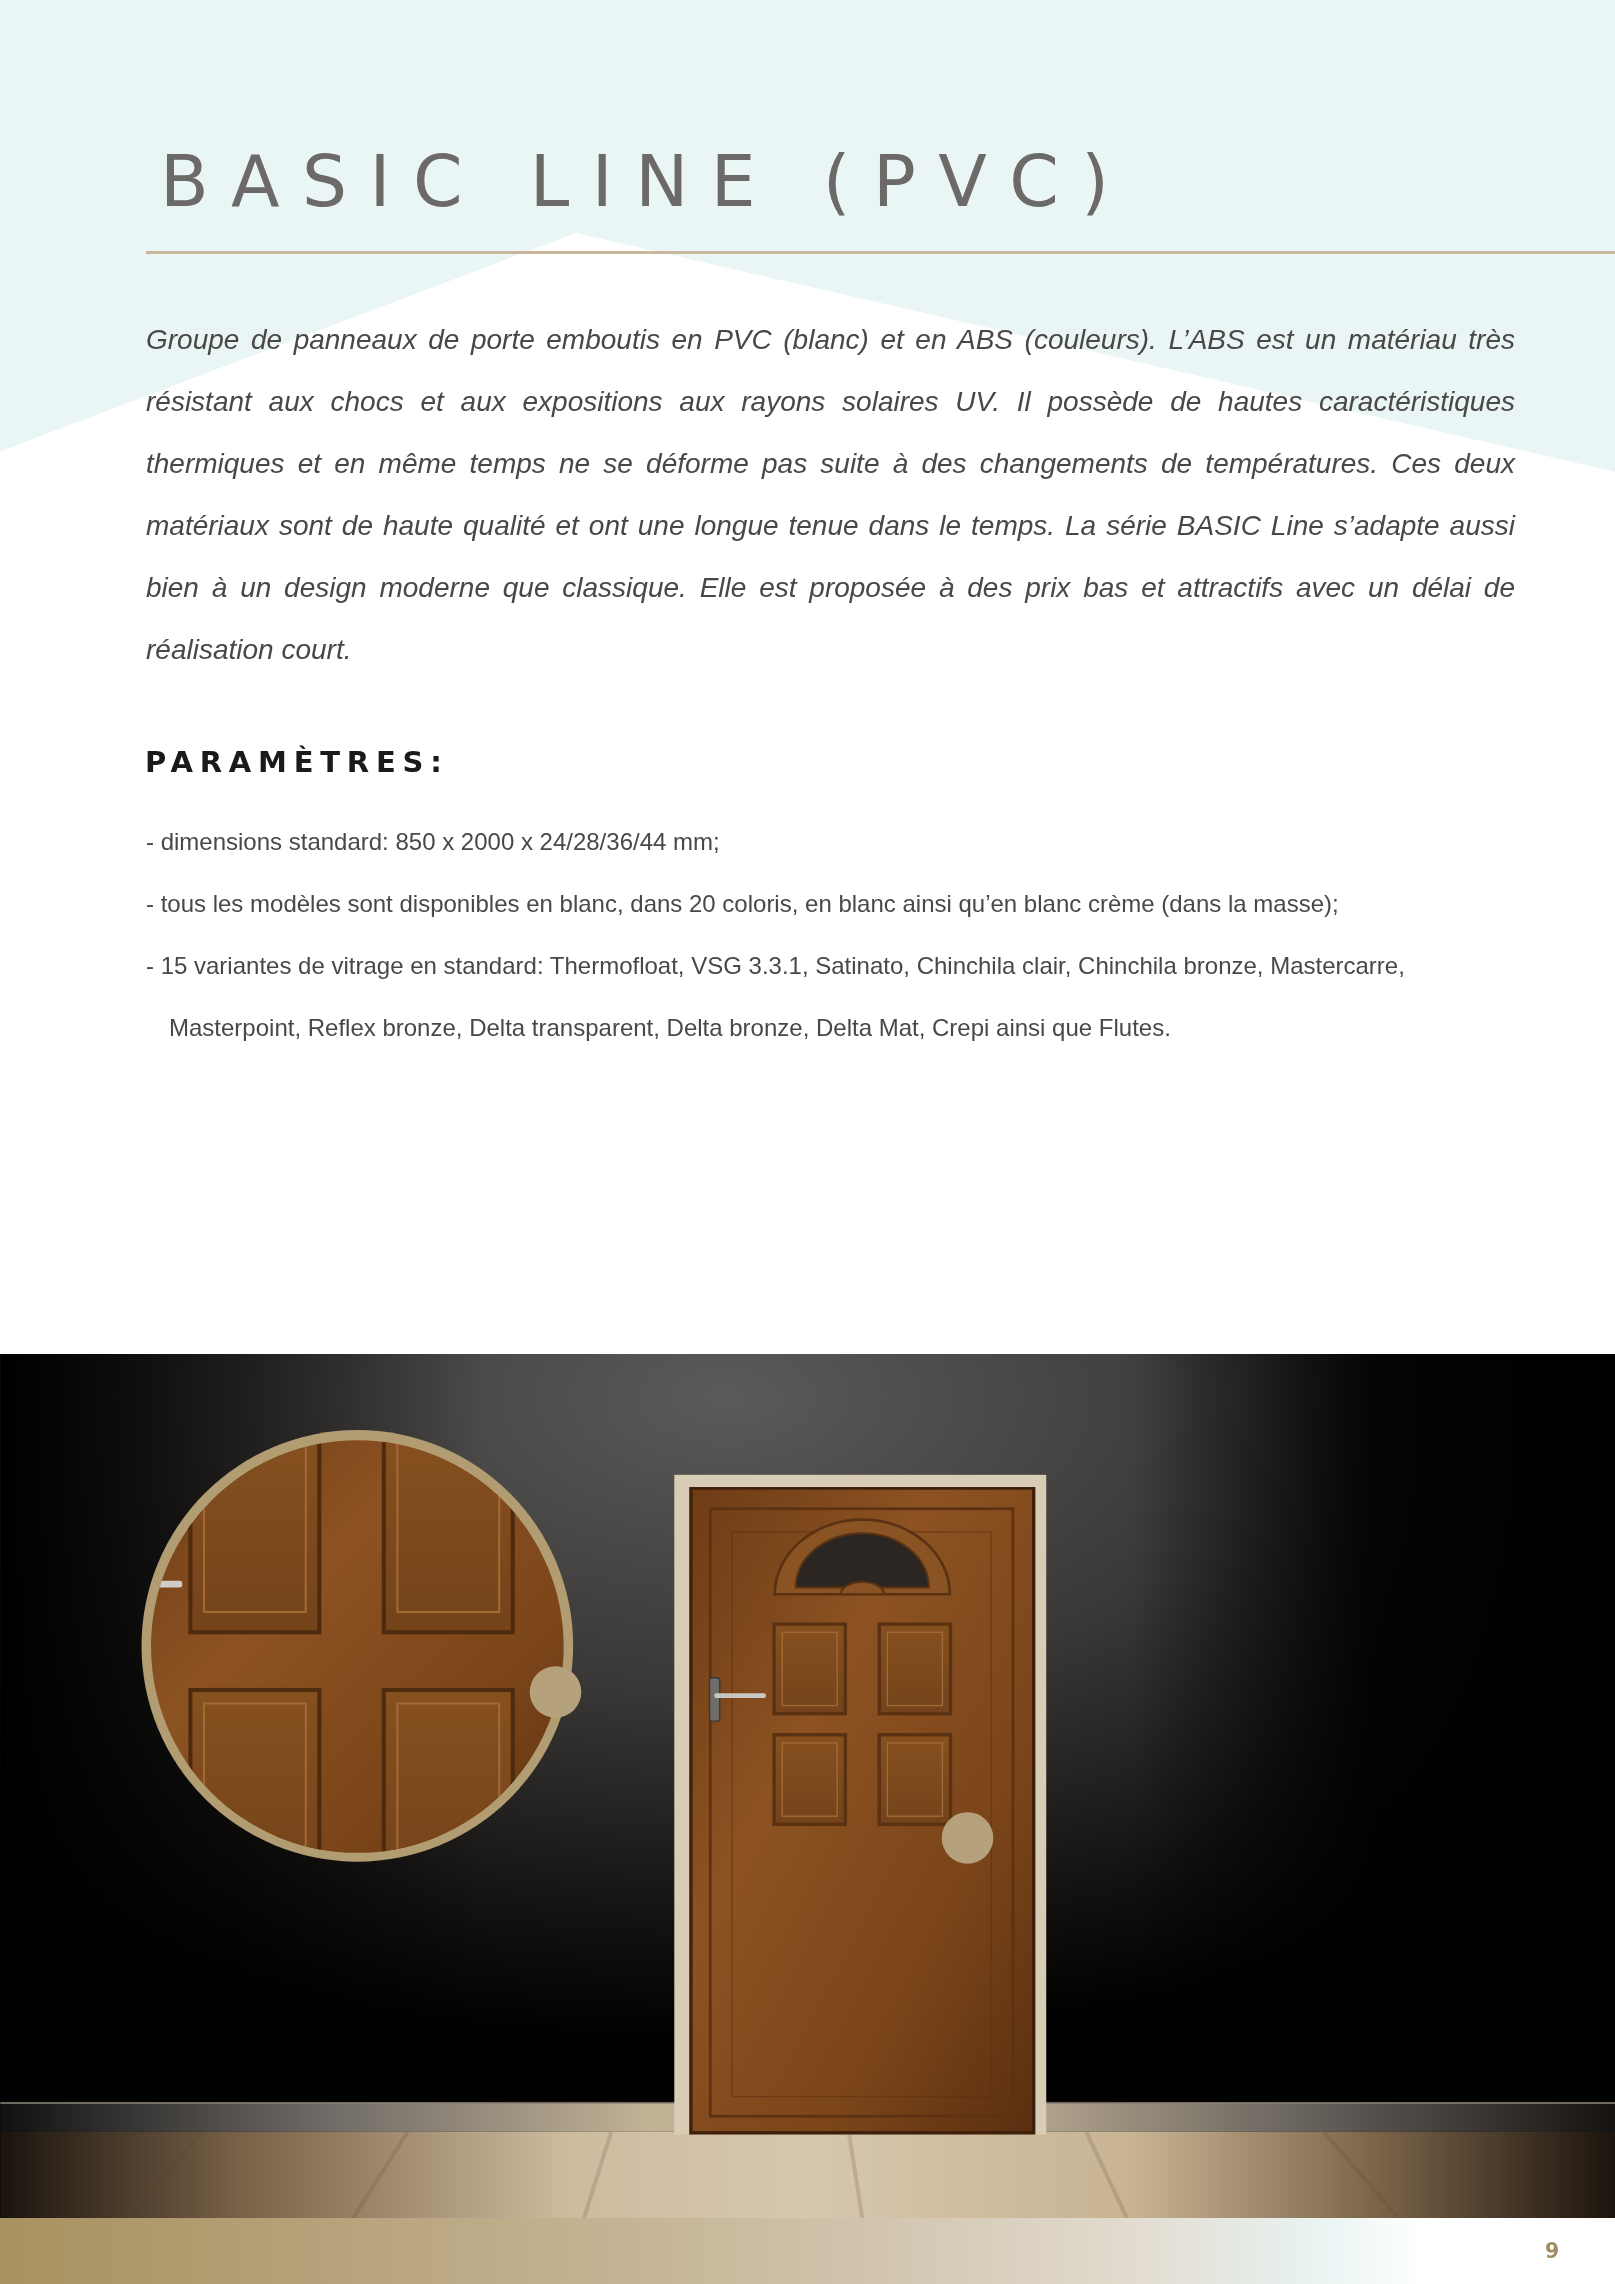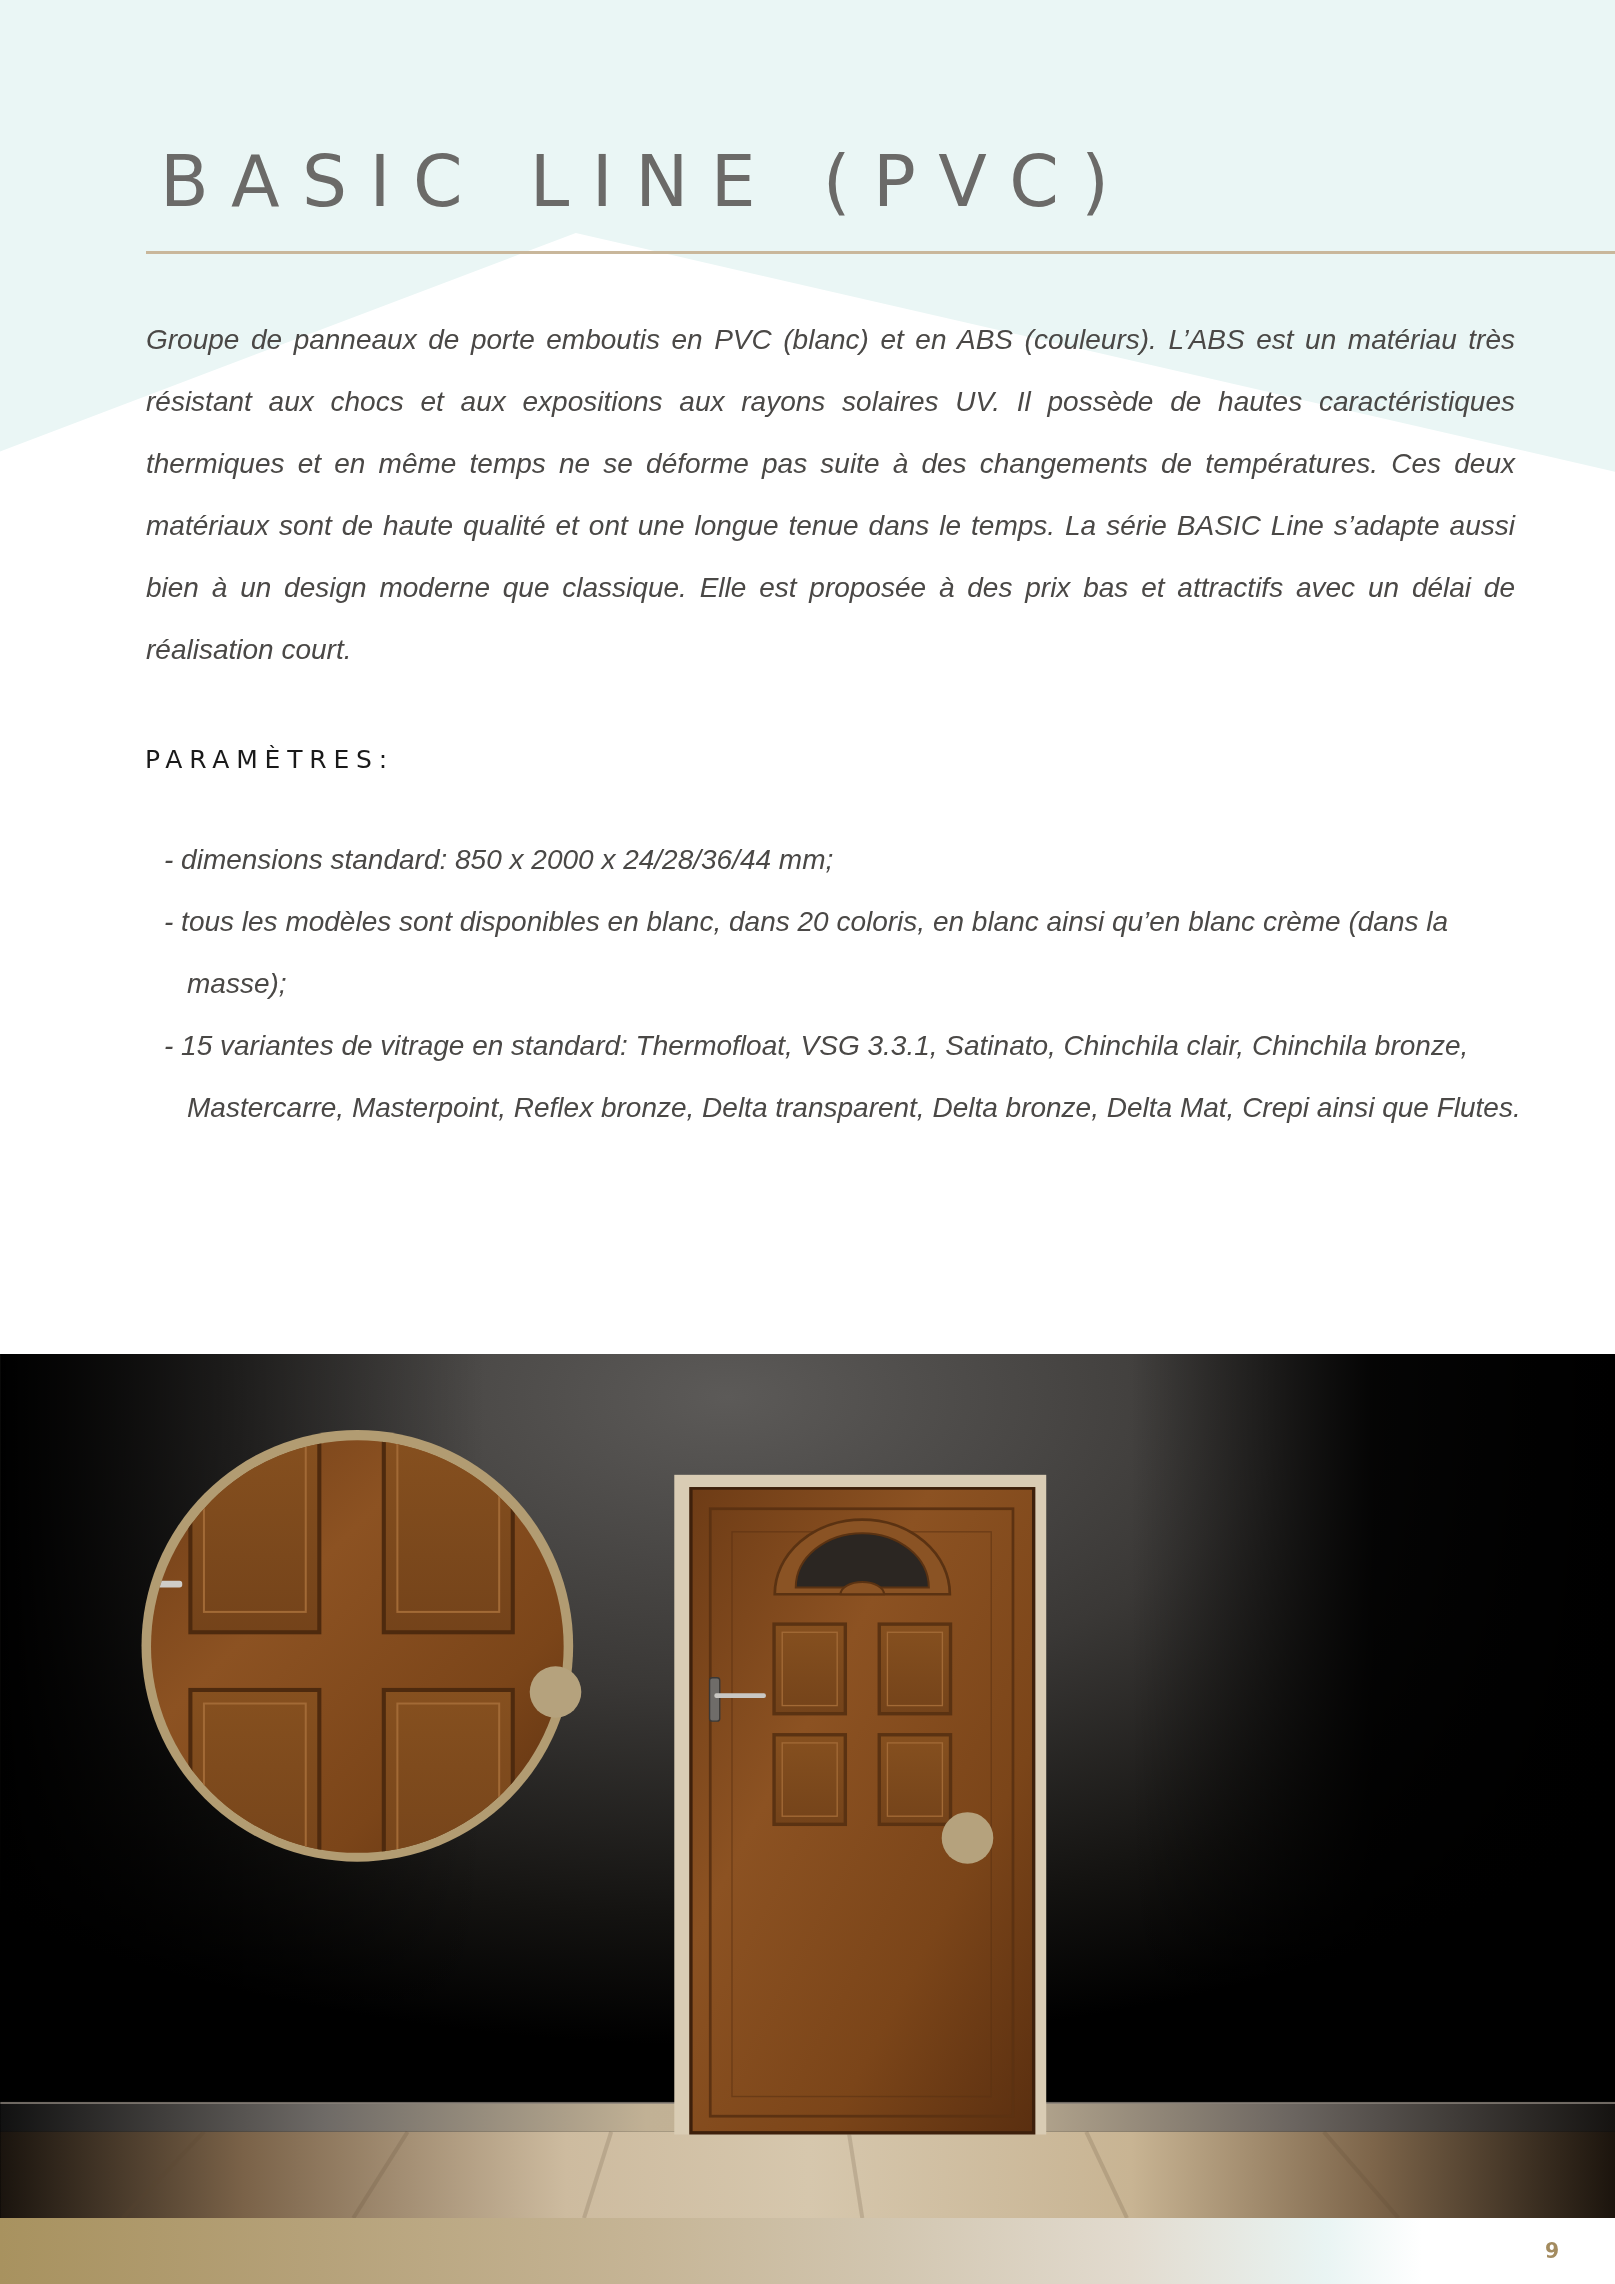--- a/index.html
+++ b/index.html
@@ -18,29 +18,28 @@
   .rule { position: absolute; left: 146px; top: 251px; width: 1470px; height: 3.4px; background: #c9b79b; }
   .intro {
     position: absolute; left: 146px; top: 309px; width: 1369px;
     font-size: 28px; line-height: 62px; color: #4a4846;
     text-align: justify; margin: 0;
     font-family: "Liberation Sans", sans-serif;
     font-style: italic;
   }
   .params-heading {
     position: absolute; left: 145px; top: 745px;
-    font-size: 25px; font-weight: normal; letter-spacing: 6.8px;
+    font-size: 29px; font-weight: bold; letter-spacing: 6.8px;
     color: #1a1a1a; margin: 0; font-family: "DejaVu Sans", sans-serif;
   }
   .params-list {
     position: absolute; left: 146px; top: 811px; width: 1378px;
-    list-style: none; margin: 18px; padding: 0;
-    font-size: 28px; line-height: 62px; color: #4a4846;
+    list-style: none; margin: 0; padding: 0;
+    font-size: 24px; line-height: 62px; color: #4a4846;
     font-family: "Liberation Sans", sans-serif;
-    font-style: italic;
   }
   .params-list li { padding-left: 23px; text-indent: -23px; }
   .photo {
     position: absolute; left: 0; top: 1354px; width: 1616px; height: 864px; overflow: hidden;
     background: #000;
   }
   .bottom-strip {
     position: absolute; left: 0; top: 2218px; width: 1616px; height: 66px;
     background: linear-gradient(90deg, #a8925f 0%, #b6a27a 20%, #c6b596 40%, #d2c6b0 55%, #e2dbcf 70%, #e9f4f3 82%, #ffffff 88%, #ffffff 100%);
   }

